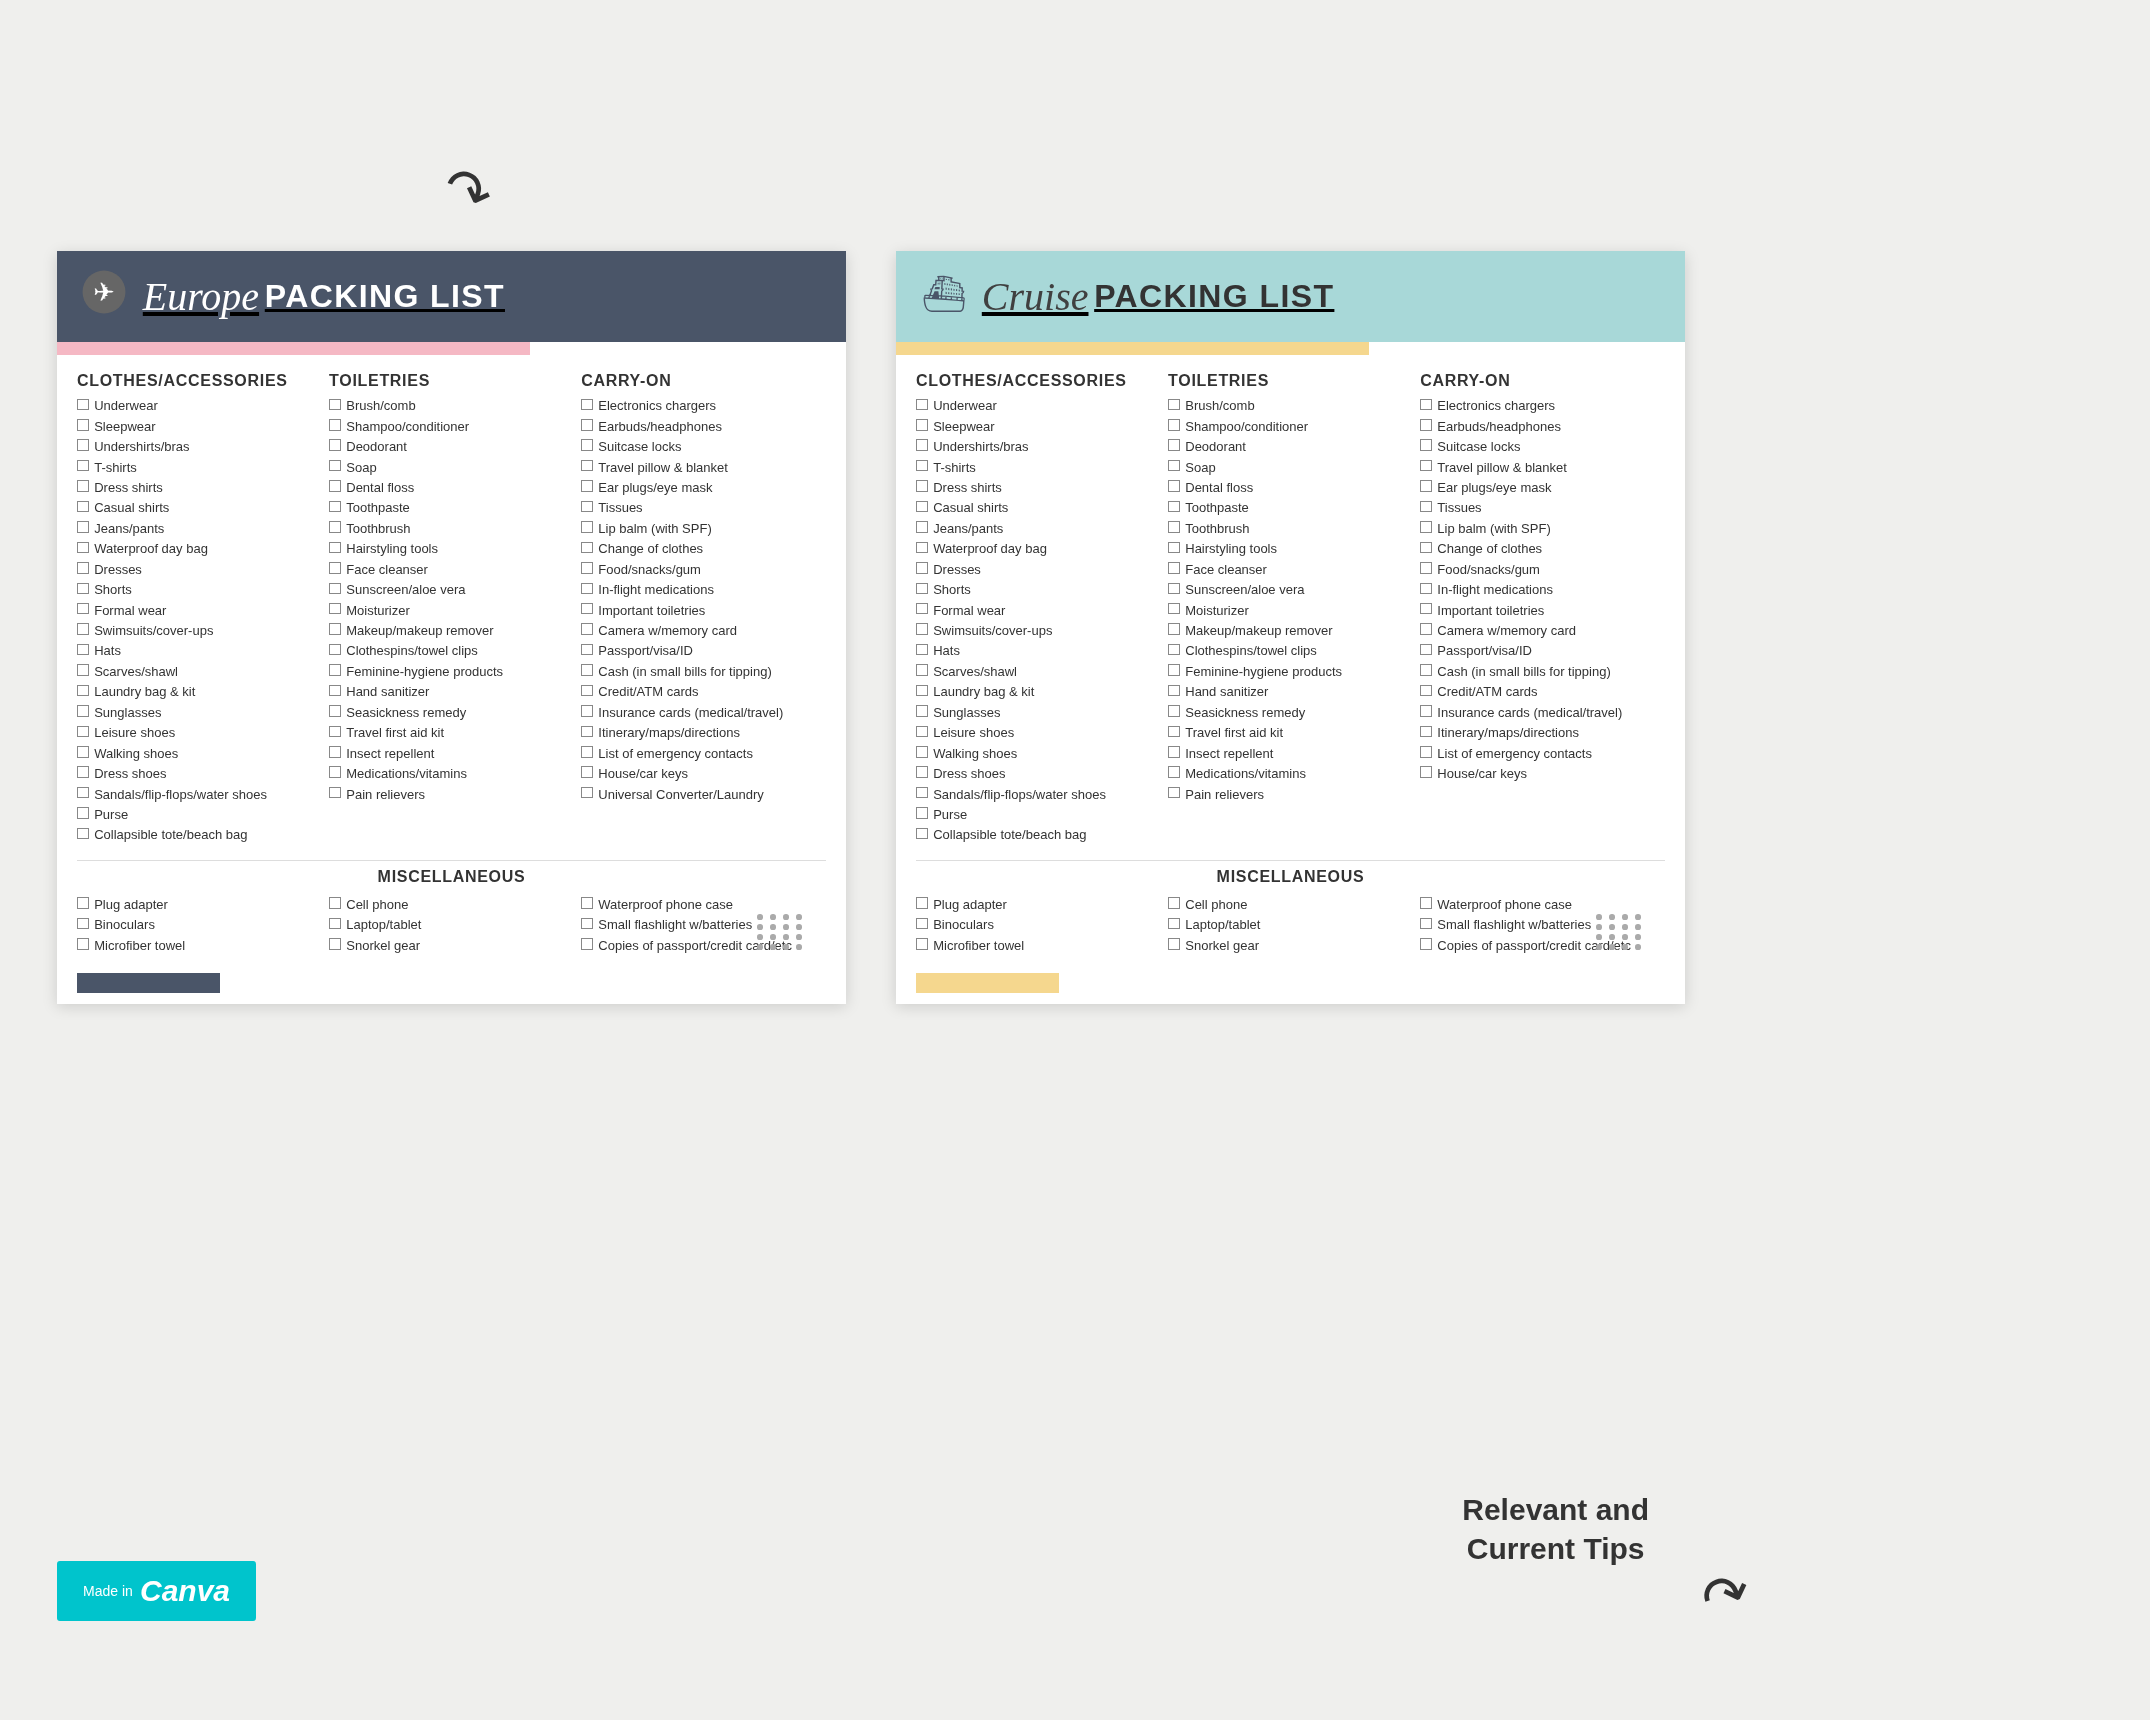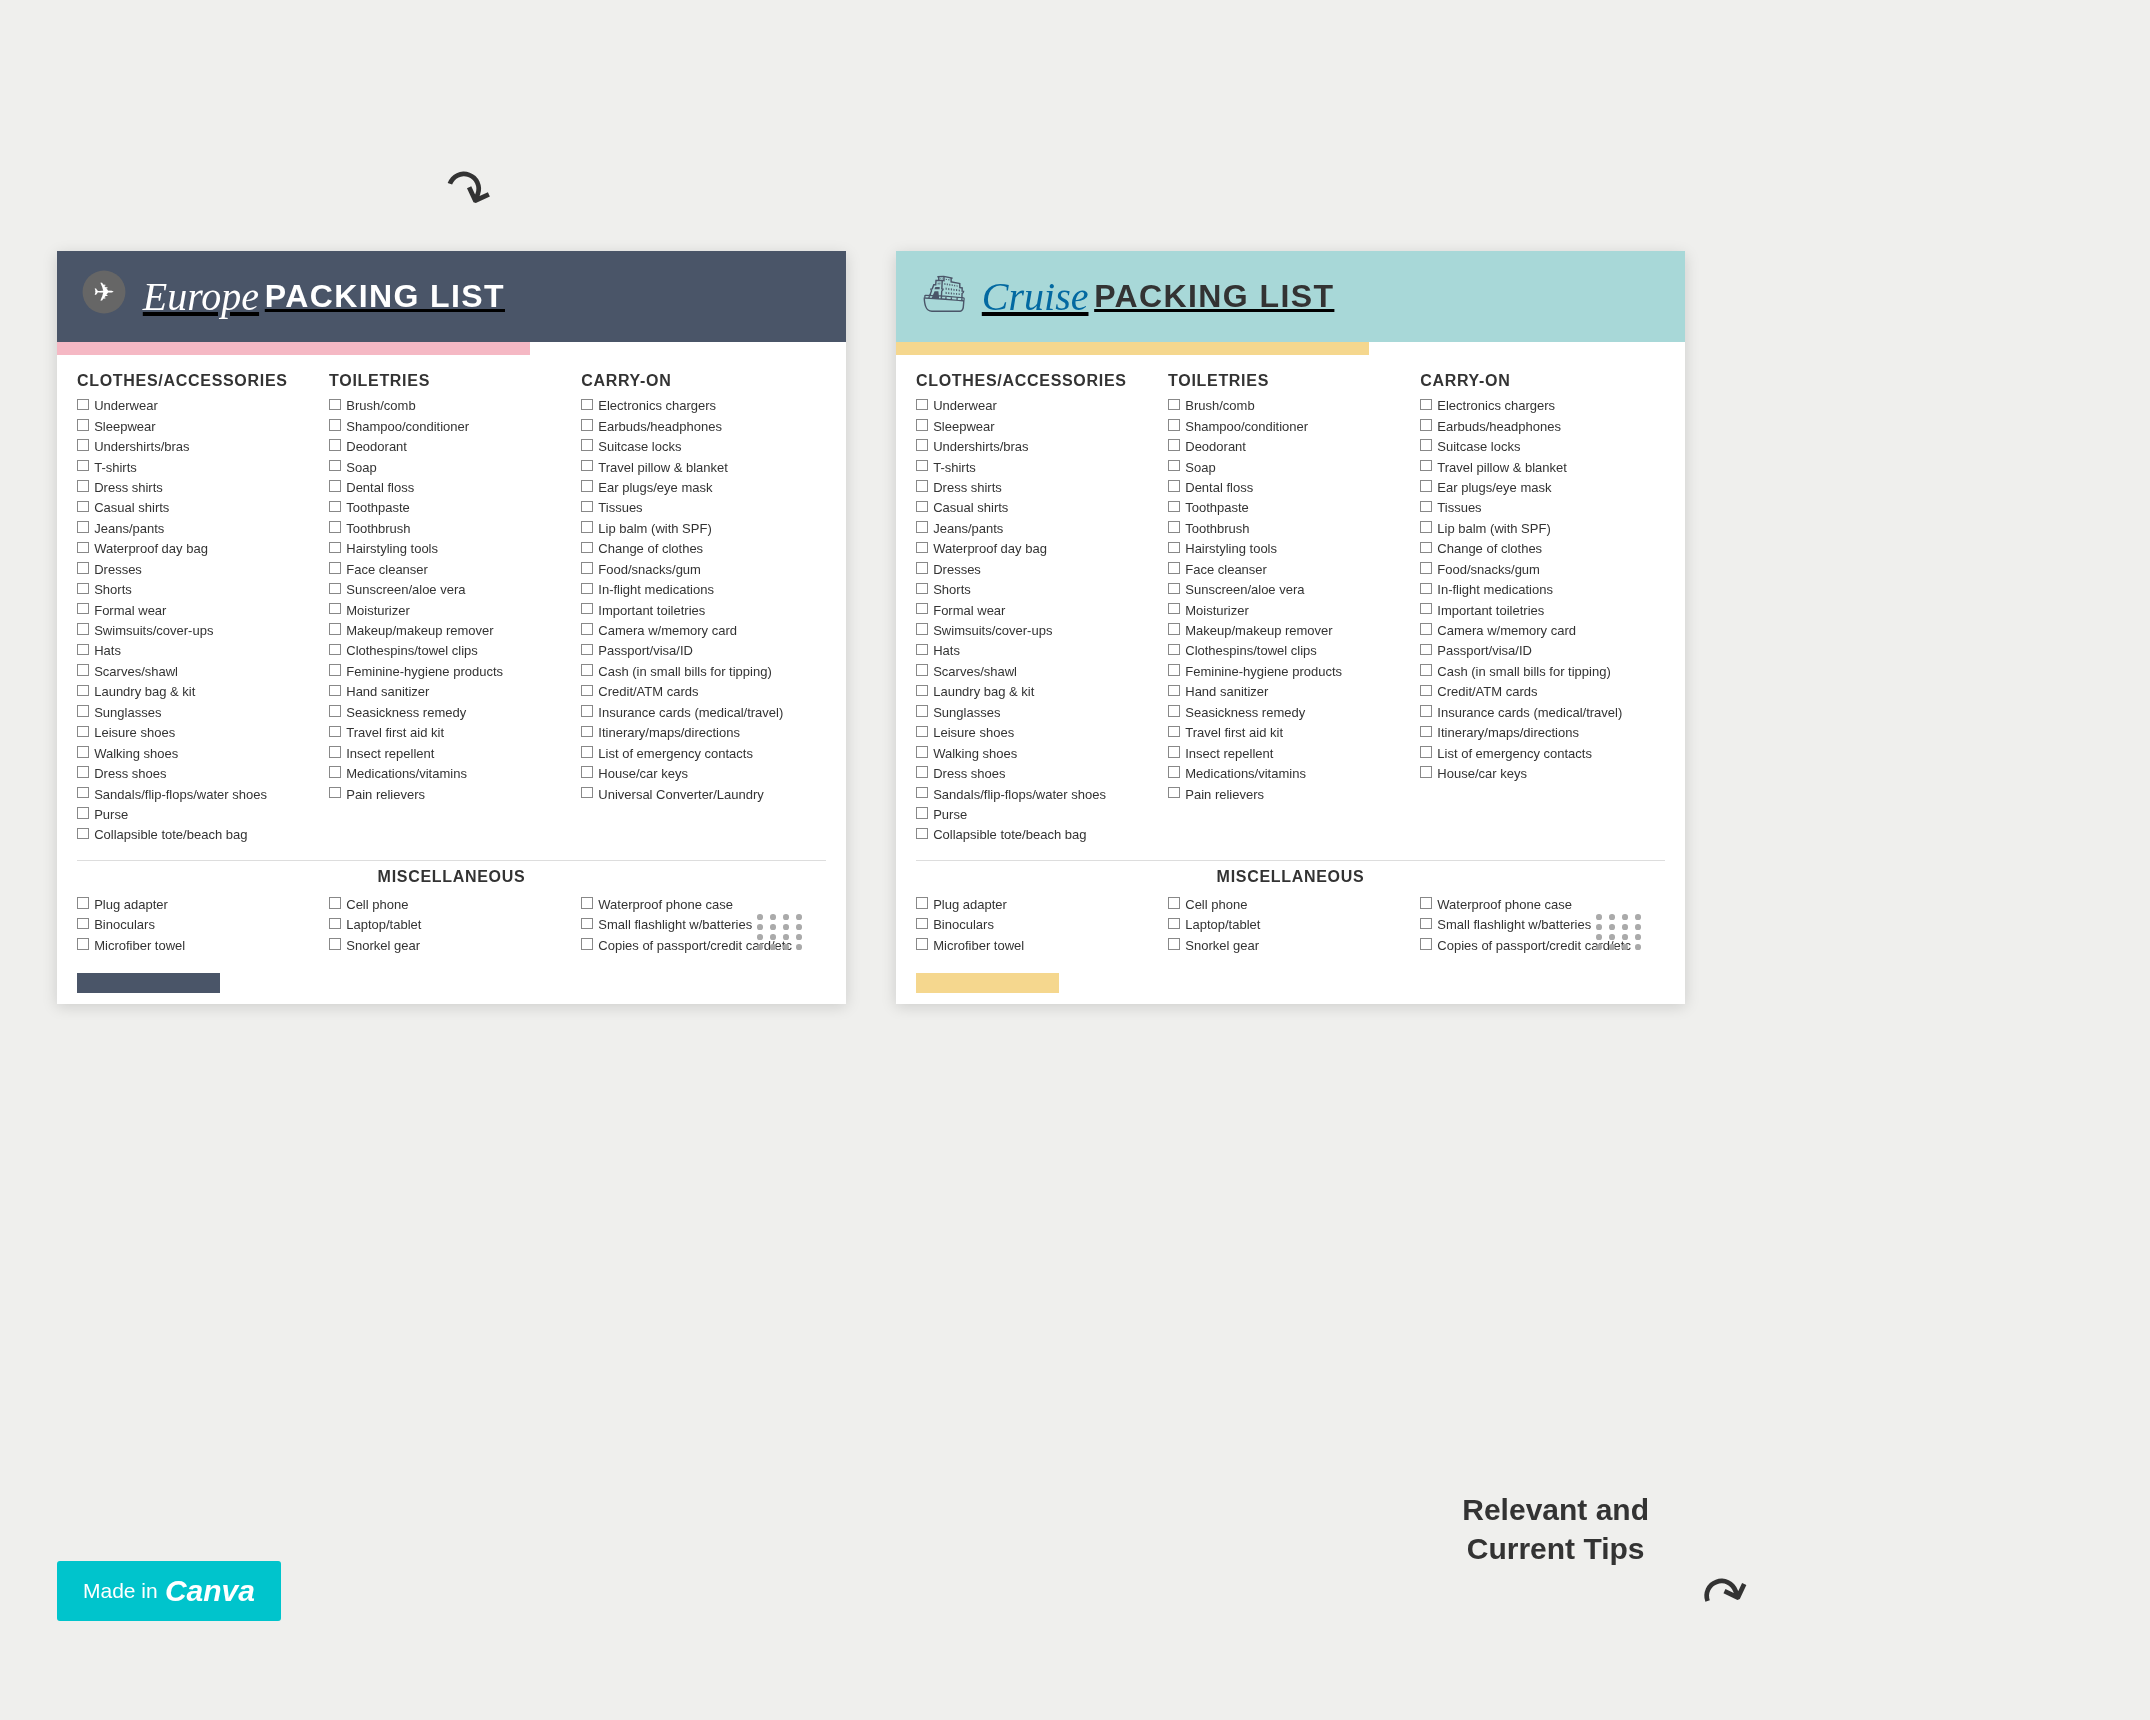--- a/index.html
+++ b/index.html
@@ -62,21 +62,21 @@
       left: 57px;
       background: #00c4cc;
       padding: 13px 26px;
       border-radius: 2.9px;
       display: flex;
       align-items: center;
       gap: 7.2px;
     }
     .canva-badge .made-in {
       color: white;
-      font-size: 21px;
+      font-size: 14px;
       font-weight: 400;
     }
     .canva-badge .canva-text {
       color: white;
       font-size: 30px;
       font-style: italic;
       font-weight: 700;
     }
 
     
@@ -122,21 +122,21 @@
       text-decoration: underline;
     }
     .header-script {
       font-size: 40px;
       font-style: italic;
       font-weight: 400;
       color: white;
       font-family: Georgia, serif;
     }
     .header-script-dark {
-      color: #0369a1;
+      color: #404040;
     }
     .header-caps {
       font-size: 32px;
       font-weight: 900;
       color: white;
       letter-spacing: 1.4px;
       text-transform: uppercase;
     }
     .header-caps-dark {
       color: #333;

